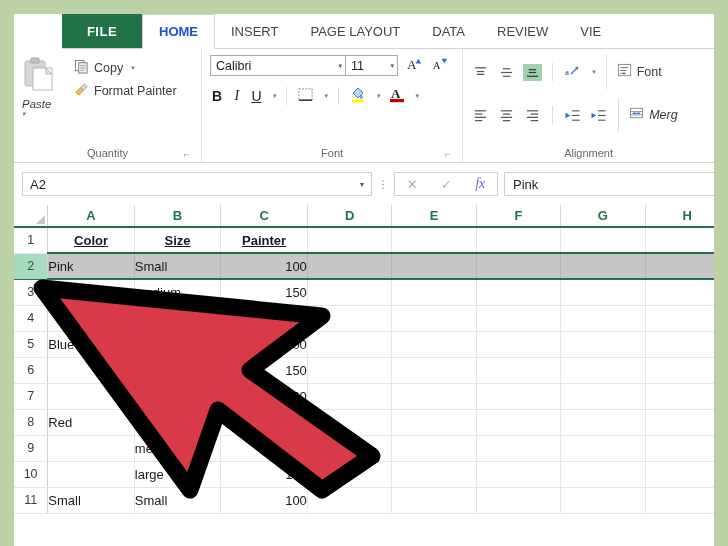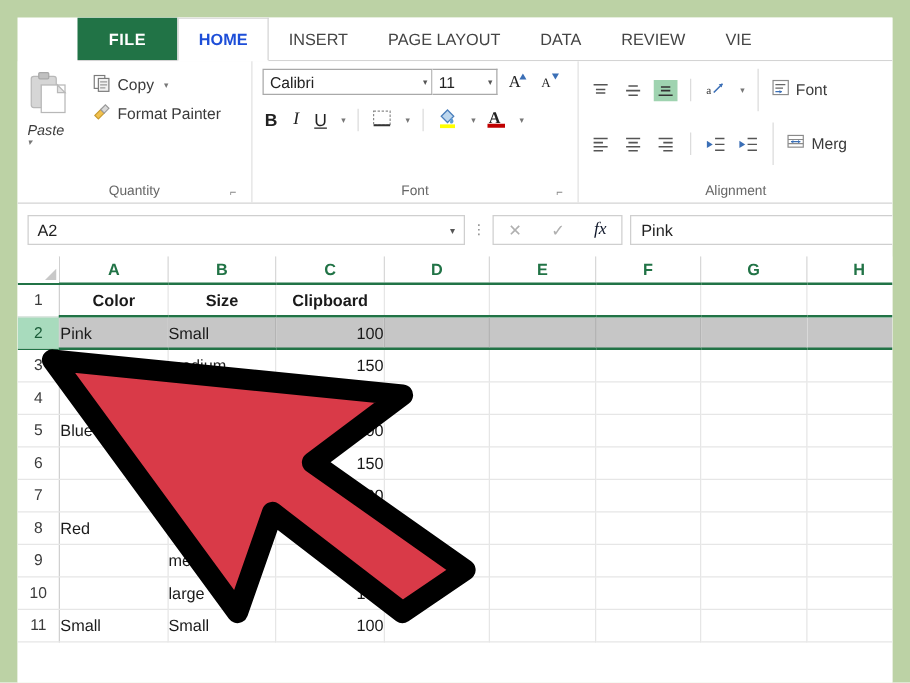--- a/index.html
+++ b/index.html
@@ -184,21 +184,21 @@
     background: #dcdcdc;
     margin: 0 3px;
   }
 
   
   .align-row {
     display: flex;
     align-items: center;
     gap: 7px;
   }
-  .align-row + .align-row { margin-top: 9px; }
+  .align-row + .align-row { margin-top: 9px; font-style: italic; }
   .align-cell {
     width: 19px;
     height: 17px;
     display: flex;
     align-items: center;
     justify-content: center;
   }
   .align-cell.selected {
     background: #9fd3b0;
   }
@@ -248,21 +248,21 @@
     border: 1px solid #cfcfcf;
     background: #ffffff;
     display: flex;
     align-items: center;
     justify-content: space-around;
     box-sizing: border-box;
     color: #b0b0b0;
     font-size: 13px;
   }
   .fx-group .fx-italic {
-    color: #0f172a;
+    color: #8b5cf6;
     font-style: italic;
     font-family: "Liberation Serif", serif;
     font-size: 14px;
   }
   .formula-input {
     flex: 1;
     height: 24px;
     margin-left: 6px;
     border: 1px solid #cfcfcf;
     border-right: none;
@@ -344,20 +344,21 @@
     color: #1a1a1a;
     vertical-align: middle;
     padding: 0 5px;
     overflow: hidden;
     white-space: nowrap;
   }
   tr.row-header td.cell {
     font-weight: bold;
     text-align: center;
     border-bottom: 2px solid #217346;
+    text-decoration: underline;
   }
   tr.row-selected td.cell {
     background: #c6c6c6;
     border-bottom: 2px solid #217346;
     border-right-color: #b4b4b4;
   }
   .num { text-align: right; padding-right: 8px; }
 
   
   .cursor-overlay {
@@ -661,21 +662,21 @@
           <th class="colhead">F</th>
           <th class="colhead">G</th>
           <th class="colhead">H</th>
         </tr>
       </thead>
       <tbody>
         <tr class="row-header">
           <td class="rowhead">1</td>
           <td class="cell">Color</td>
           <td class="cell">Size</td>
-          <td class="cell">Clipboard</td>
+          <td class="cell">Painter</td>
           <td class="cell"></td>
           <td class="cell"></td>
           <td class="cell"></td>
           <td class="cell"></td>
           <td class="cell"></td>
         </tr>
         <tr class="row-selected">
           <td class="rowhead sel">2</td>
           <td class="cell">Pink</td>
           <td class="cell">Small</td>

